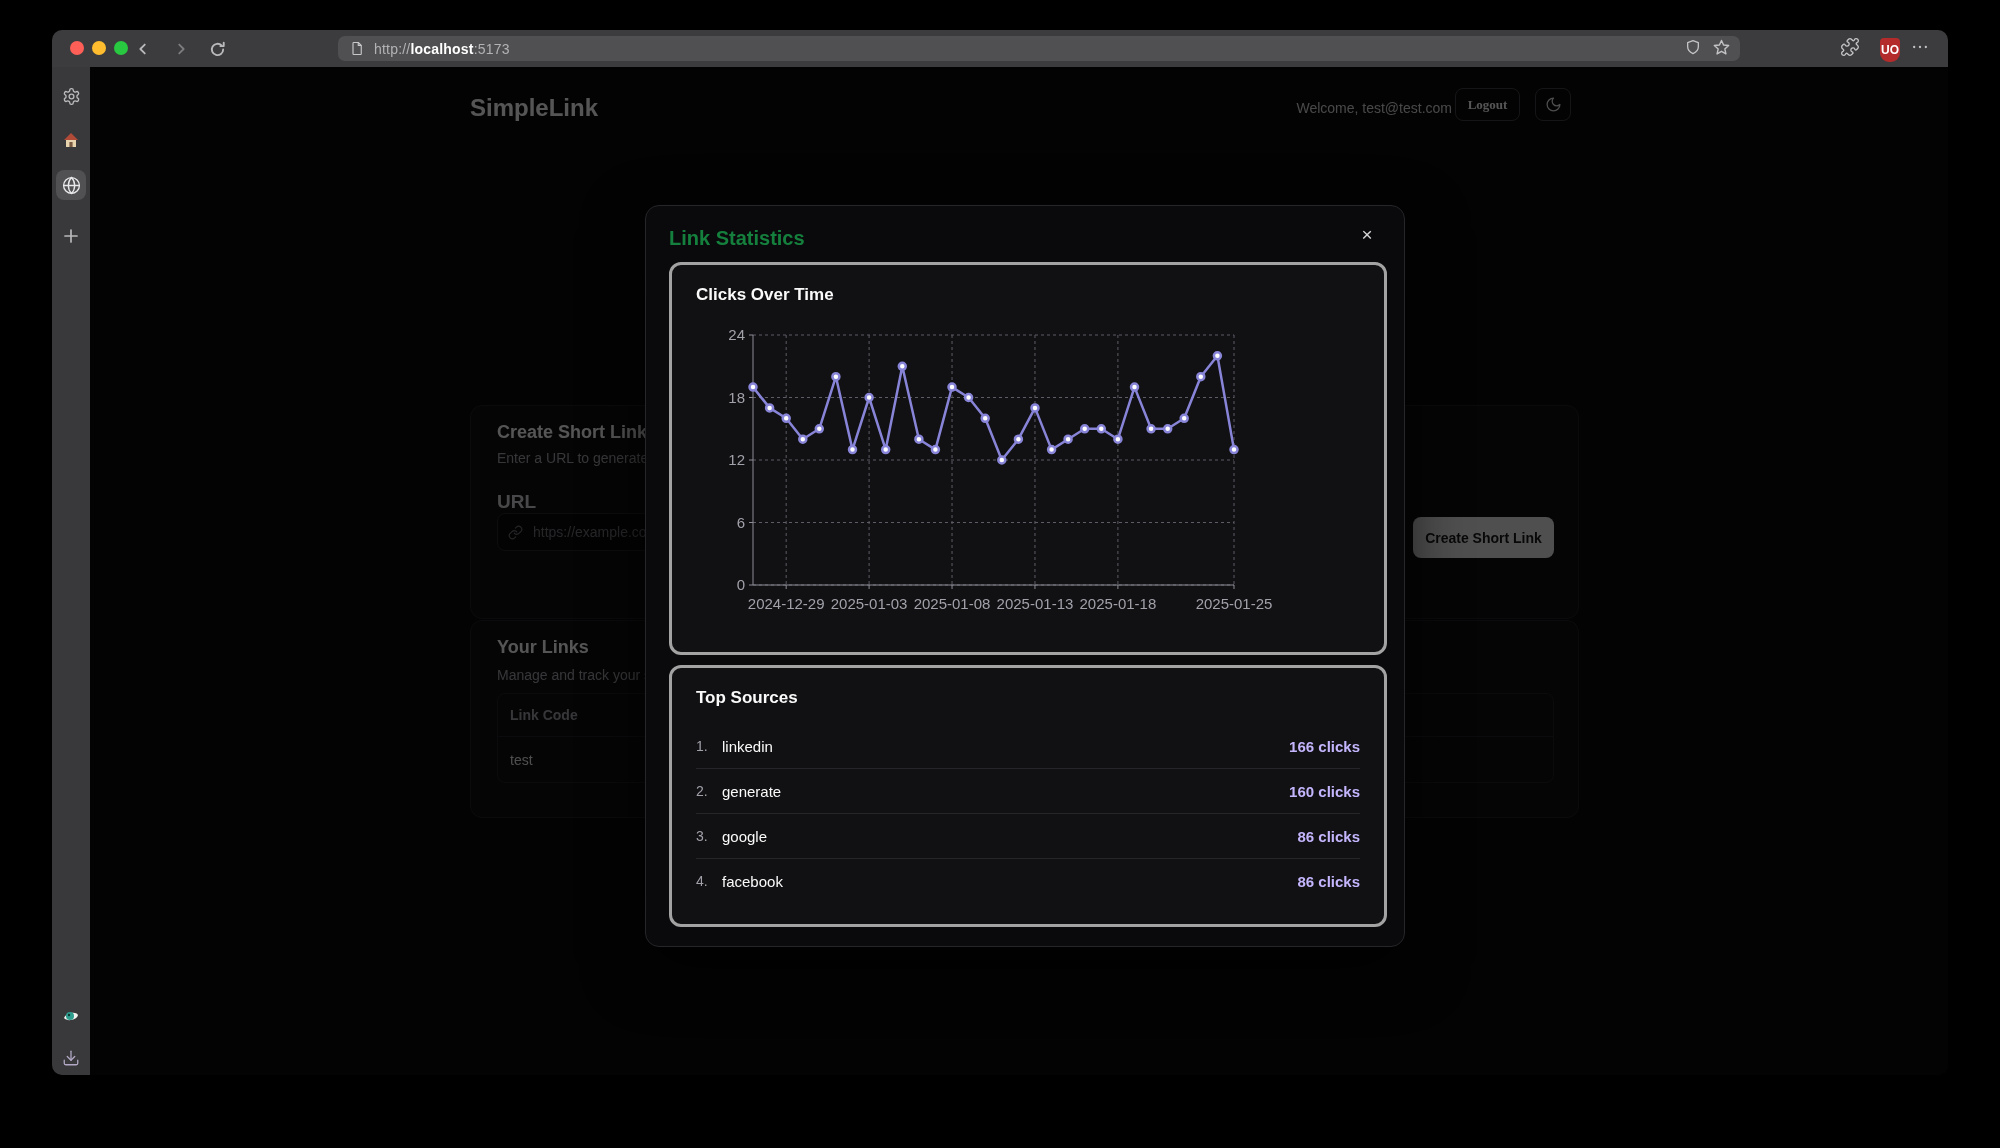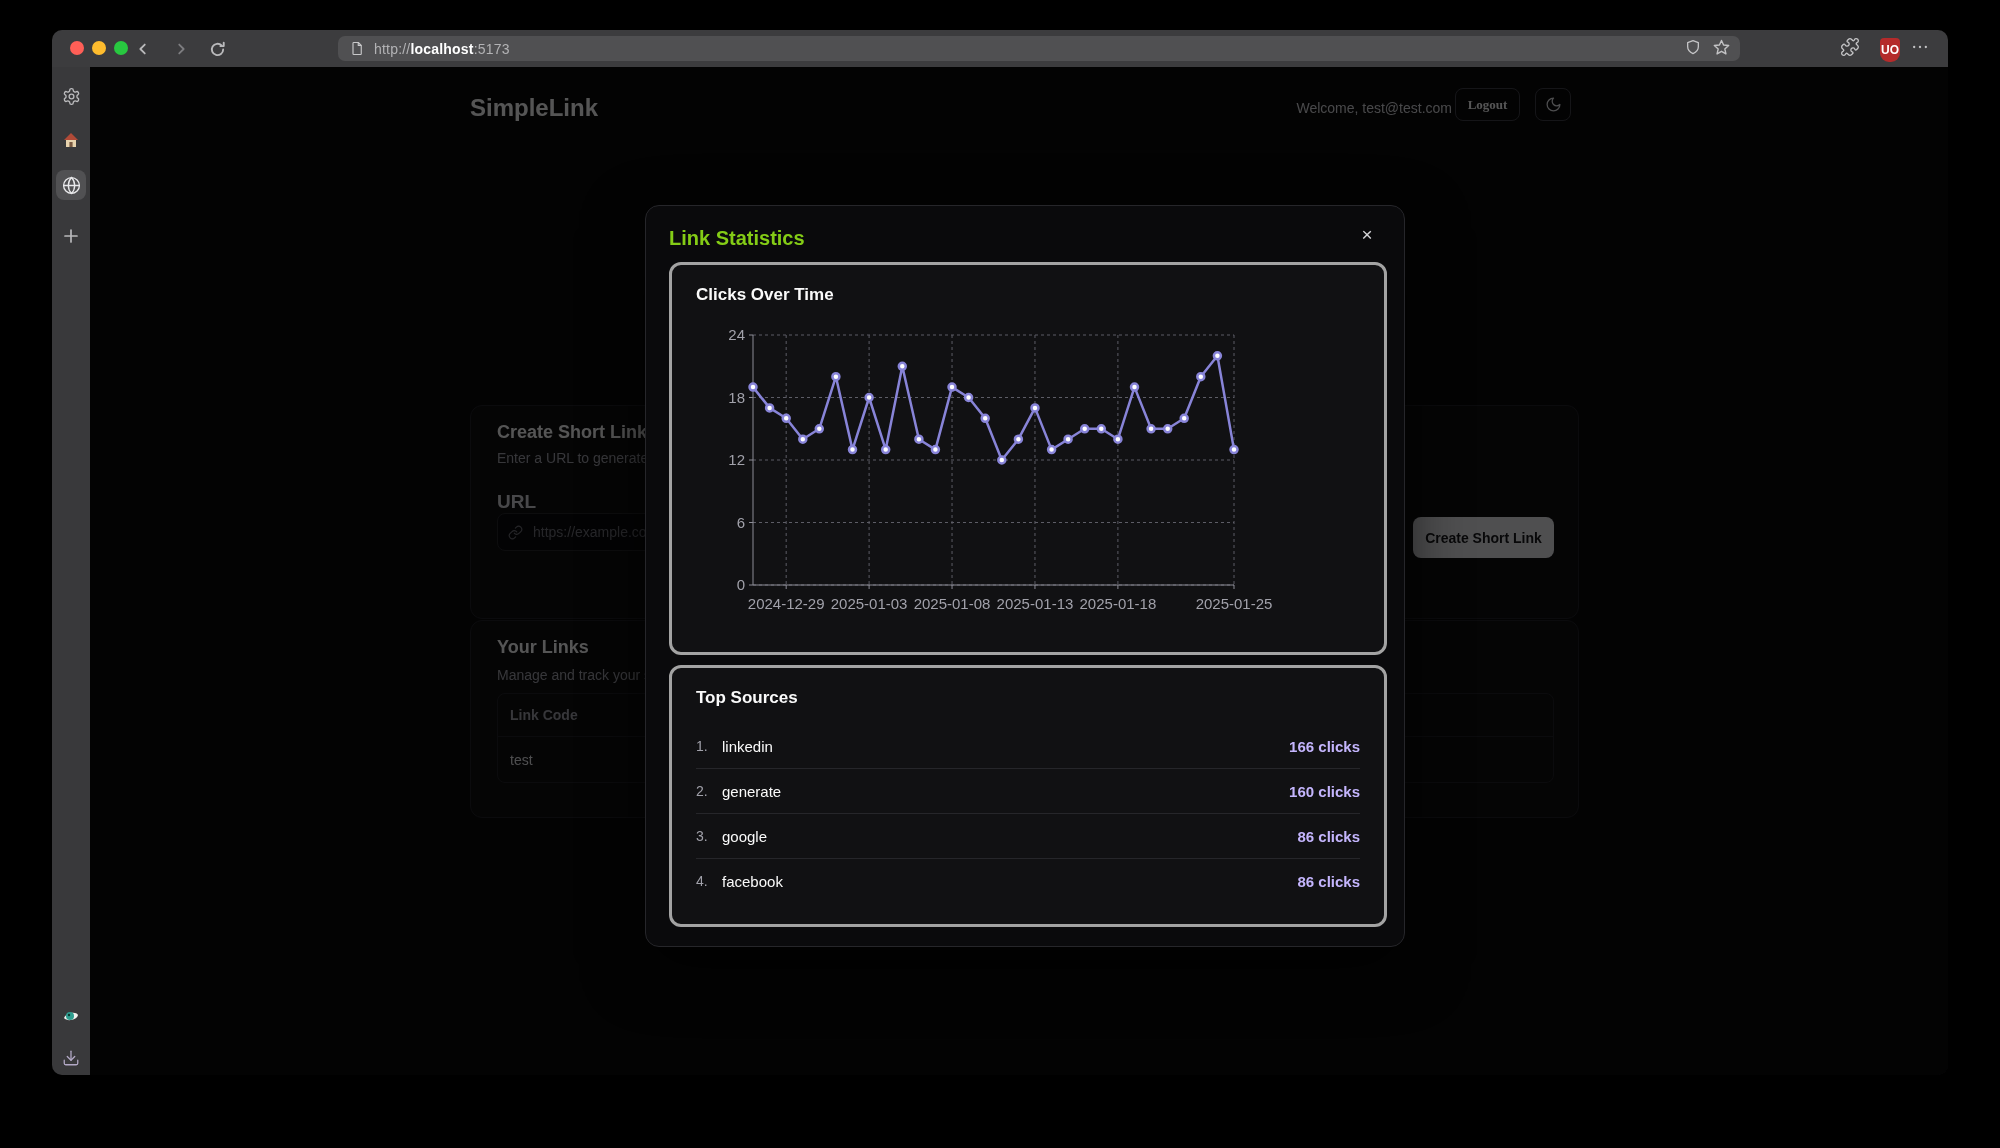--- a/index.html
+++ b/index.html
@@ -56,21 +56,21 @@
     color:#18181b;font-size:14px;font-weight:600;display:flex;align-items:center;justify-content:center;border:none;}
   .linktable{position:absolute;left:26px;top:72px;width:1055px;border:1px solid #222226;border-radius:8px;}
   .throw{height:42px;display:flex;align-items:center;padding:0 12px;font-size:14px;color:#a1a1aa;font-weight:600;border-bottom:1px solid #222226;}
   .tdrow{height:45px;display:flex;align-items:center;padding:0 12px;font-size:14px;color:#e4e4e7;position:relative;}
   .trashbtn{position:absolute;left:884px;top:11px;width:22px;height:22px;display:flex;align-items:center;justify-content:center;}
   .trashbtn svg{stroke:#ef4444;fill:none;stroke-width:1.8;stroke-linecap:round;stroke-linejoin:round;}
   
   .overlay{position:absolute;inset:0;background:rgba(0,0,0,.66);z-index:2;}
   .modal{position:absolute;left:555px;top:138px;width:758px;height:740px;background:#0a0a0c;border:1px solid #26262a;
     border-radius:14px;z-index:3;box-shadow:0 20px 60px rgba(0,0,0,.7);}
-  .modaltitle{position:absolute;left:23px;top:21px;font-size:20px;font-weight:700;color:#84cc16;}
+  .modaltitle{position:absolute;left:23px;top:21px;font-size:20px;font-weight:700;color:#15803d;}
   .closebtn{position:absolute;right:24px;top:16px;width:26px;height:26px;color:#d4d4d8;font-size:19px;
     display:flex;align-items:center;justify-content:center;font-weight:400;}
   .mcard{position:absolute;left:23px;width:712px;background:#111113;border:3px solid #a3a3a3;border-radius:12px;}
   #chart-card{top:56px;height:387px;}
   #sources-card{top:459px;height:256px;}
   .mcardtitle{position:absolute;left:24px;top:20px;font-size:17px;font-weight:700;color:#fafafa;}
   #clicks-chart{position:absolute;left:24px;top:57px;}
   .grid{stroke:#5d5d66;stroke-width:1;stroke-dasharray:3 3;}
   .axis{stroke:#8c8c96;stroke-width:1;}
   .tick{font-family:"Liberation Sans",sans-serif;font-size:15px;fill:#a1a1aa;}

